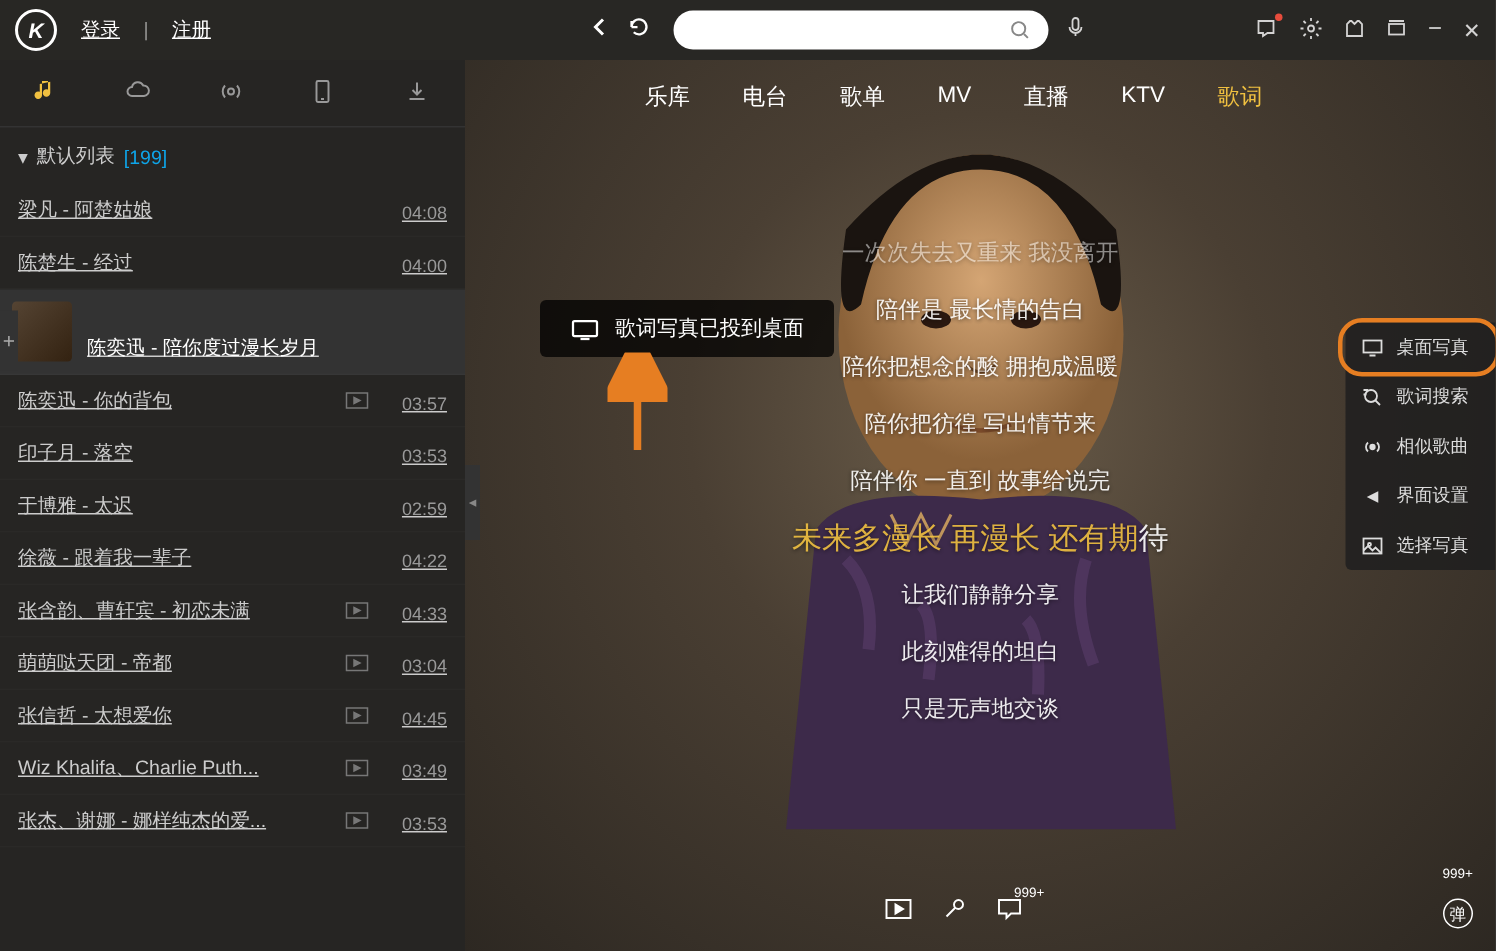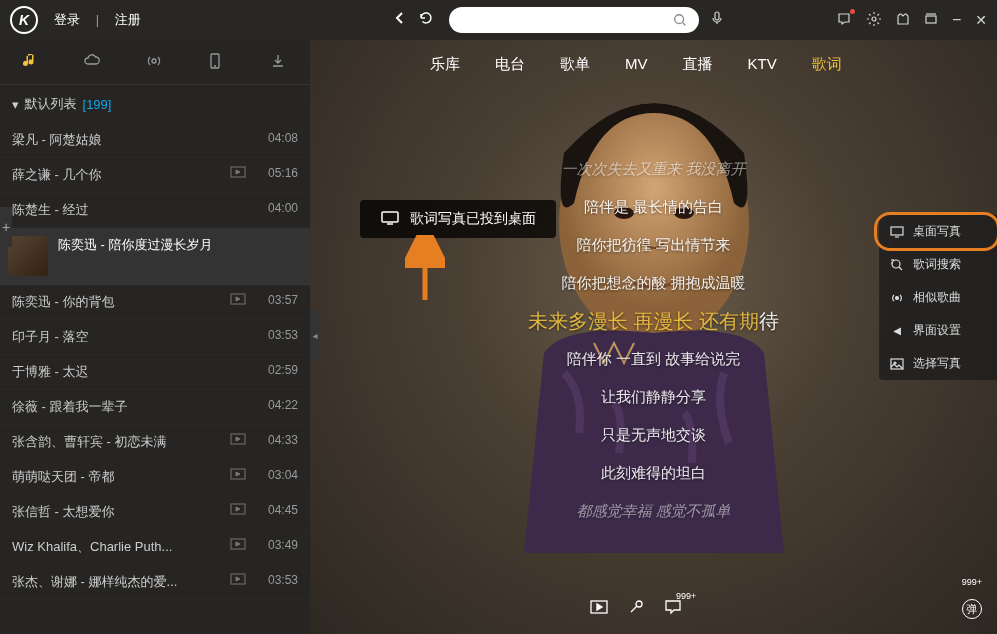--- a/index.html
+++ b/index.html
@@ -2,21 +2,21 @@
 <html><head>
 <meta charset="utf-8">
 <style>
 * { margin: 0; padding: 0; box-sizing: border-box; font-family: "Microsoft YaHei", sans-serif; }
 body { width: 997px; height: 634px; background: #3a3834; overflow: hidden; position: relative; }
 
 
 .topbar { height: 40px; background: rgba(0,0,0,0.3); display: flex; align-items: center; padding: 0 10px; position: relative; z-index: 10; }
 .logo { width: 28px; height: 28px; border: 2px solid #fff; border-radius: 50%; display: flex; align-items: center; justify-content: center; color: #fff; font-size: 14px; font-weight: bold; font-style: italic; margin-right: 10px; }
 .auth { color: #fff; font-size: 13px; }
-.auth span { padding: 0 6px; }
+.auth span { padding: 0 6px; text-decoration: underline; }
 .auth .divider { color: rgba(255,255,255,0.5); }
 .nav-arrows { margin-left: 245px; display: flex; gap: 10px; align-items: center; color: #fff; }
 .nav-arrows svg { width: 16px; height: 16px; }
 .searchbox { margin-left: 15px; width: 250px; height: 26px; background: #fff; border-radius: 13px; display: flex; align-items: center; padding: 0 12px; }
 .searchbox input { flex: 1; border: none; outline: none; font-size: 12px; background: transparent; }
 .searchbox svg { width: 14px; height: 14px; fill: #888; }
 .voice-icon { margin-left: 10px; color: rgba(255,255,255,0.8); }
 .win-controls { margin-left: auto; display: flex; gap: 14px; align-items: center; color: rgba(255,255,255,0.8); font-size: 14px; }
 .win-controls > * { cursor: pointer; }
 .red-dot { position: relative; }
@@ -28,50 +28,50 @@
 .navtabs .tab.active { color: #f0c040; }
 
 
 .leftpanel { position: absolute; left: 0; top: 40px; width: 310px; height: 594px; background: #262523; color: #ccc; z-index: 8; }
 .source-tabs { height: 45px; display: flex; align-items: center; justify-content: space-around; border-bottom: 1px solid #333; }
 .source-tabs .st { width: 20px; height: 20px; color: #999; cursor: pointer; }
 .source-tabs .st.active { color: #f0c040; }
 .playlist-header { padding: 10px 12px; font-size: 13px; display: flex; align-items: center; gap: 6px; }
 .playlist-header .count { color: #0ea5e9; }
 .songlist { overflow-y: auto; height: 500px; }
-.song { display: flex; align-items: flex-start; padding: 8px 12px; font-size: 13px; border-bottom: 1px solid rgba(255,255,255,0.02); position: relative; }
+.song { display: flex; align-items: flex-end; padding: 8px 12px; font-size: 13px; border-bottom: 1px solid rgba(255,255,255,0.02); position: relative; text-decoration: underline; }
 .song .title { flex: 1; white-space: nowrap; overflow: hidden; text-overflow: ellipsis; }
 .song .mv-icon { width: 18px; color: #777; margin-right: 10px; }
 .song .dur { color: #999; font-size: 12px; width: 40px; text-align: right; }
 .song.playing { background: #333; padding: 8px 12px 8px 8px; }
 .song.playing .thumb { width: 40px; height: 40px; background: linear-gradient(135deg, #554433, #332211); border-radius: 3px; margin-right: 10px; }
 .song.playing .info { flex: 1; }
 .song.playing .t1 { font-size: 13px; color: #fff; white-space: nowrap; overflow: hidden; text-overflow: ellipsis; max-width: 170px; }
 .song.playing .t2 { font-size: 12px; color: #aaa; margin-top: 4px; display: flex; align-items: center; gap: 8px; }
 .song.playing .actions { display: flex; gap: 8px; color: #999; font-size: 12px; }
 .add-btn { position: absolute; left: 0; top: 207px; width: 12px; height: 40px; background: #333; color: #aaa; display: flex; align-items: center; justify-content: center; font-size: 14px; z-index: 9; }
 .collapse-btn { position: absolute; left: 310px; top: 310px; width: 10px; height: 50px; background: #333; display: flex; align-items: center; justify-content: center; color: #888; font-size: 10px; z-index: 9; }
 
 
 .main-bg { position: absolute; left: 310px; top: 40px; right: 0; bottom: 0; background: radial-gradient(ellipse at 50% 40%, #6b5d4a 0%, #4a3f33 40%, #2d2822 100%); overflow: hidden; }
 .face { position: absolute; left: 50%; top: 50%; transform: translate(-50%, -55%); width: 380px; height: 480px; }
 
 
 .lyrics { position: absolute; left: 310px; right: 0; top: 150px; text-align: center; z-index: 4; color: #fff; font-size: 16px; line-height: 38px; }
 .lyrics .line { opacity: 0.9; text-shadow: 0 1px 3px rgba(0,0,0,0.6); font-size: 15px; }
-.lyrics .line.dim { opacity: 0.5; font-style: italic; }
+.lyrics .line.dim { opacity: 0.5; }
 .lyrics .line.current { color: #f0c040; font-size: 20px; }
 .lyrics .line.current .tail { color: #fff; }
 
 
-.toast { position: absolute; left: 360px; top: 200px; background: rgba(0,0,0,0.75); color: #fff; padding: 10px 20px; border-radius: 4px; font-size: 14px; display: flex; align-items: flex-start; gap: 10px; z-index: 20; }
+.toast { position: absolute; left: 360px; top: 200px; background: rgba(0,0,0,0.75); color: #fff; padding: 10px 20px; border-radius: 4px; font-size: 14px; display: flex; align-items: flex-end; gap: 10px; z-index: 20; }
 .arrow { position: absolute; left: 405px; top: 235px; z-index: 20; }
 
 
-.rightmenu { position: absolute; right: 0; top: 215px; width: 118px; background: rgba(30,30,30,0.85); border-radius: 4px 0 0 4px; z-index: 15; }
+.rightmenu { position: absolute; right: 0; top: 215px; width: 100px; background: rgba(30,30,30,0.85); border-radius: 4px 0 0 4px; z-index: 15; }
 .rightmenu .item { display: flex; align-items: center; gap: 8px; padding: 8px 10px; color: #ddd; font-size: 12px; cursor: pointer; }
 .rightmenu .item.hl { position: relative; }
 .rightmenu .item.hl::before { content: ""; position: absolute; inset: -3px -3px -3px -5px; border: 3px solid #e67e22; border-radius: 16px; }
 .rightmenu .ico { width: 16px; display: flex; justify-content: center; }
 
 
 .bottom-ctrls { position: absolute; bottom: 15px; left: 590px; display: flex; gap: 20px; align-items: center; color: #fff; z-index: 6; }
 .bottom-ctrls .badge { position: relative; }
 .bottom-ctrls .badge::after { content: "999+"; position: absolute; top: -8px; left: 12px; font-size: 9px; color: #fff; }
 .bottom-right { position: absolute; bottom: 15px; right: 15px; color: #fff; z-index: 6; display:flex; align-items:center; gap:4px;flex-direction:column;}
@@ -160,28 +160,20 @@
   <div class="playlist-header">
     <span>▾</span>
     <span>默认列表</span>
     <span class="count">[199]</span>
   </div>
   <div class="songlist">
       <div class="song">
         <span class="title">梁凡 - 阿楚姑娘</span>
       <span class="mv-icon"></span>
       <span class="dur">04:08</span>
-      </div>
-      <div class="song">
-        <span class="title">薛之谦 - 几个你</span>
-      <span class="mv-icon"><svg width="16" height="12" viewBox="0 0 16 12" fill="none" stroke="currentColor">
-            <rect x="1" y="1" width="14" height="10"></rect>
-            <path d="M6 4v4l4-2z" fill="currentColor"></path>
-          </svg></span>
-      <span class="dur">05:16</span>
       </div>
       <div class="song">
         <span class="title">陈楚生 - 经过</span>
       <span class="mv-icon"></span>
       <span class="dur">04:00</span>
       </div>
       <div class="song playing">
         <div class="thumb"></div>
       <div class="info">
         <div class="t1">陈奕迅 - 陪你度过漫长岁月</div>
@@ -271,28 +263,27 @@
     <path d="M170 210 Q190 218 210 210" fill="none" stroke="#7a4a2a" stroke-width="3"></path>
     <path d="M80 280 Q100 250 190 260 Q280 250 300 280 L320 480 L60 480 Z" fill="#3d2a4a"></path>
     <path d="M100 300 Q120 320 115 360 M260 300 Q250 330 265 370 M150 330 Q160 340 155 380 M220 340 Q230 350 228 390" fill="none" stroke="#5a3d6b" stroke-width="8" opacity="0.6"></path>
     <path d="M130 270 L140 290 L150 270 L160 290 L170 270" fill="none" stroke="#c0955c" stroke-width="2"></path>
   </svg>
 </div>
 
 <div class="lyrics">
     <div class="line dim">一次次失去又重来 我没离开</div>
     <div class="line">陪伴是 最长情的告白</div>
+    <div class="line">陪你把想念的酸 拥抱成温暖</div>
     <div class="line">陪你把彷徨 写出情节来</div>
-    <div class="line">陪你把想念的酸 拥抱成温暖</div>
+    <div class="line">陪伴你 一直到 故事给说完</div>
     <div class="line current">未来多漫长 再漫长 还有期<span class="tail">待</span></div>
-    <div class="line">陪伴你 一直到 故事给说完</div>
     <div class="line">让我们静静分享</div>
+    <div class="line">此刻难得的坦白</div>
     <div class="line">只是无声地交谈</div>
-    <div class="line">此刻难得的坦白</div>
-    <div class="line dim">都感觉幸福 感觉不孤单</div>
   </div>
 
 <div class="toast">
   <svg width="20" height="16" viewBox="0 0 20 16" fill="none" stroke="#fff" stroke-width="1.5">
       <rect x="2" y="2" width="16" height="10" rx="1"></rect>
       <line x1="7" y1="14" x2="13" y2="14"></line>
     </svg>
   <span>歌词写真已投到桌面</span>
 </div>
 <svg class="arrow" width="40" height="70">

